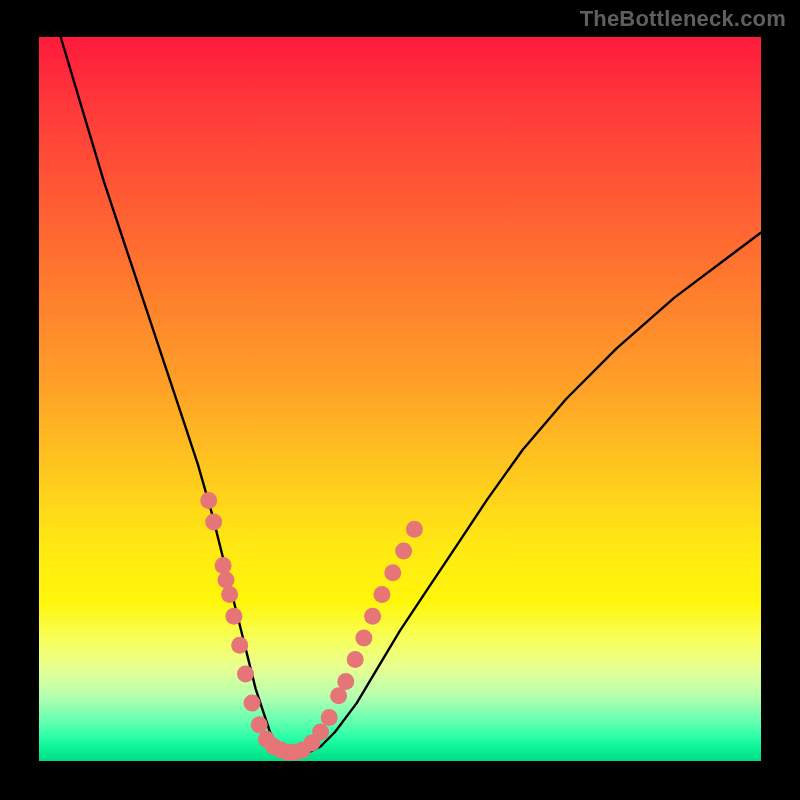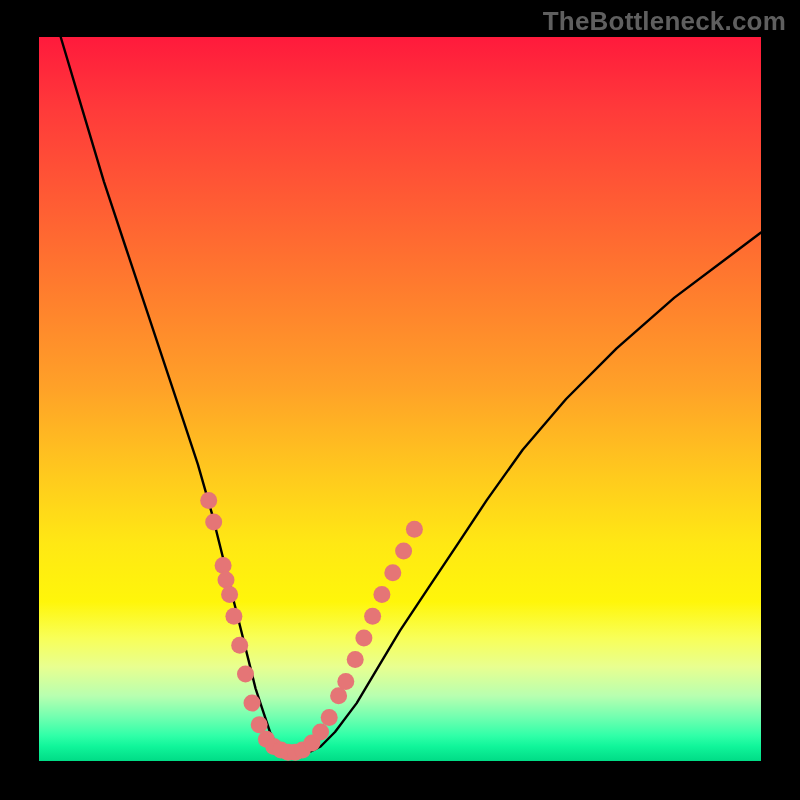--- a/index.html
+++ b/index.html
@@ -42,21 +42,21 @@
       #10f59a 98%,
       #08e890 99%,
       #00dc86 100%
     );
   }
   .watermark {
     position: absolute;
     top: 6px;
     right: 14px;
     color: #5f5f5f;
-    font-size: 26px;
+    font-size: 22px;
     font-weight: 600;
     letter-spacing: 0.2px;
     user-select: none;
   }
   svg.overlay {
     position: absolute;
     left: 39px;
     top: 37px;
     width: 722px;
     height: 724px;

